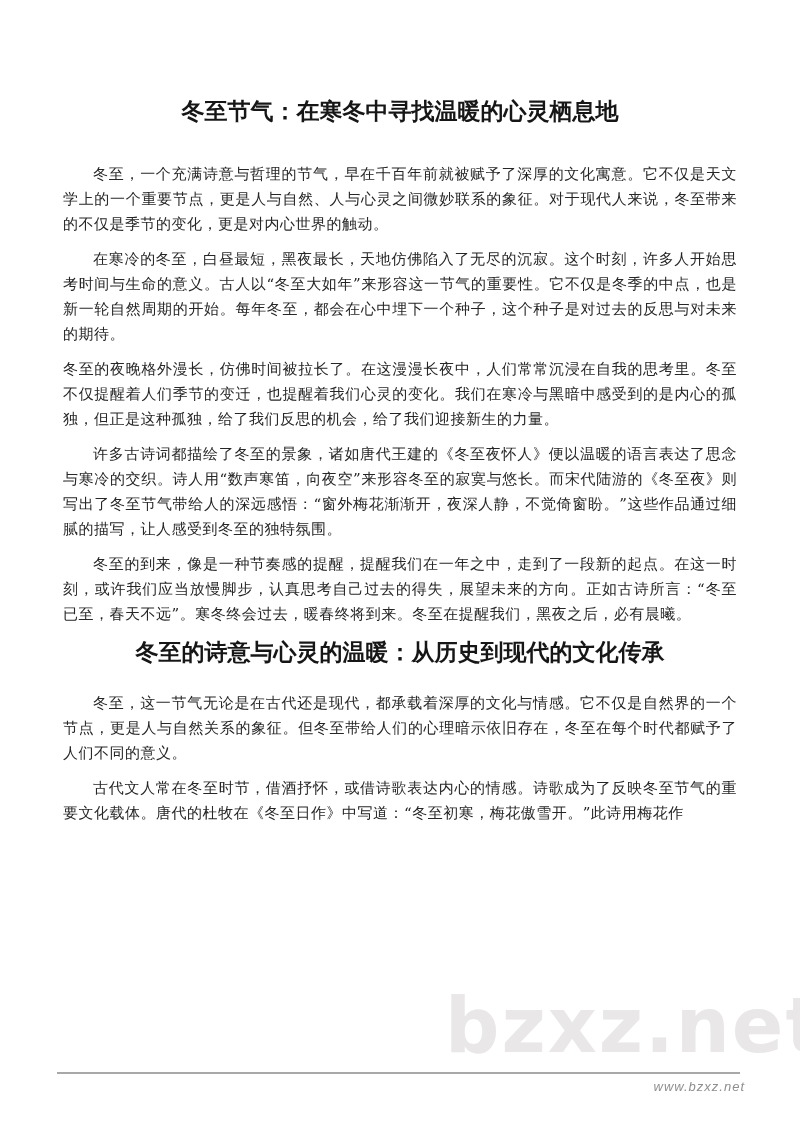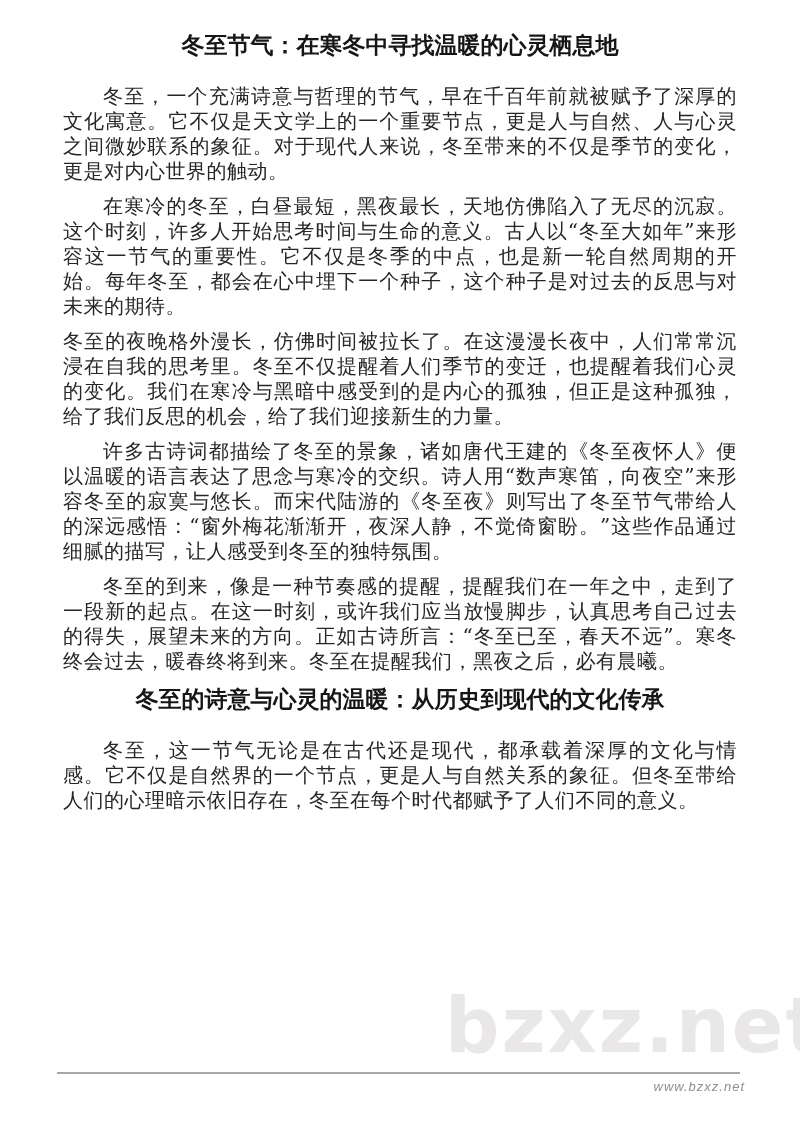--- a/index.html
+++ b/index.html
@@ -18,24 +18,24 @@
   }
   .title {
     font-family: "DejaVu Sans", "Liberation Sans", sans-serif;
     font-weight: bold;
     font-size: 23px;
     line-height: 30px;
     text-align: center;
     color: #161616;
     margin: 0;
   }
-  .title-1 { padding-top: 30px; margin-bottom: 24px; }
+  .title-1 { padding-top: 96px; margin-bottom: 36px; }
   .title-2 { margin-bottom: 24px; }
   p.body-para {
-    font-size: 20px;
+    font-size: 15px;
     line-height: 25px;
     color: #262626;
     text-align: justify;
     text-justify: inter-ideograph;
     text-indent: 2em;
     letter-spacing: 0.5px;
     margin: 0 0 10px 0;
   }
   p.no-indent { text-indent: 0; }
   .watermark {
@@ -85,19 +85,20 @@
 
     <p class="body-para">冬至，一个充满诗意与哲理的节气，早在千百年前就被赋予了深厚的文化寓意。它不仅是天文学上的一个重要节点，更是人与自然、人与心灵之间微妙联系的象征。对于现代人来说，冬至带来的不仅是季节的变化，更是对内心世界的触动。</p>
     <p class="body-para">在寒冷的冬至，白昼最短，黑夜最长，天地仿佛陷入了无尽的沉寂。这个时刻，许多人开始思考时间与生命的意义。古人以“冬至大如年”来形容这一节气的重要性。它不仅是冬季的中点，也是新一轮自然周期的开始。每年冬至，都会在心中埋下一个种子，这个种子是对过去的反思与对未来的期待。</p>
     <p class="body-para no-indent">冬至的夜晚格外漫长，仿佛时间被拉长了。在这漫漫长夜中，人们常常沉浸在自我的思考里。冬至不仅提醒着人们季节的变迁，也提醒着我们心灵的变化。我们在寒冷与黑暗中感受到的是内心的孤独，但正是这种孤独，给了我们反思的机会，给了我们迎接新生的力量。</p>
     <p class="body-para">许多古诗词都描绘了冬至的景象，诸如唐代王建的《冬至夜怀人》便以温暖的语言表达了思念与寒冷的交织。诗人用“数声寒笛，向夜空”来形容冬至的寂寞与悠长。而宋代陆游的《冬至夜》则写出了冬至节气带给人的深远感悟：“窗外梅花渐渐开，夜深人静，不觉倚窗盼。”这些作品通过细腻的描写，让人感受到冬至的独特氛围。</p>
     <p class="body-para">冬至的到来，像是一种节奏感的提醒，提醒我们在一年之中，走到了一段新的起点。在这一时刻，或许我们应当放慢脚步，认真思考自己过去的得失，展望未来的方向。正如古诗所言：“冬至已至，春天不远”。寒冬终会过去，暖春终将到来。冬至在提醒我们，黑夜之后，必有晨曦。</p>
 
     <h1 class="title title-2">冬至的诗意与心灵的温暖：从历史到现代的文化传承</h1>
 
     <p class="body-para">冬至，这一节气无论是在古代还是现代，都承载着深厚的文化与情感。它不仅是自然界的一个节点，更是人与自然关系的象征。但冬至带给人们的心理暗示依旧存在，冬至在每个时代都赋予了人们不同的意义。</p>
+    <p class="body-para">古代文人常在冬至时节，借酒抒怀，或借诗歌表达内心的情感。诗歌成为了反映冬至节气的重要文化载体。唐代的杜牧在《冬至日作》中写道：“冬至初寒，梅花傲雪开。”此诗用梅花作</p>
 
   </div>
 
   <div class="footer-rule"></div>
   <div class="footer-url">www.bzxz.net</div>
 
 </div>
 
 </body></html>

